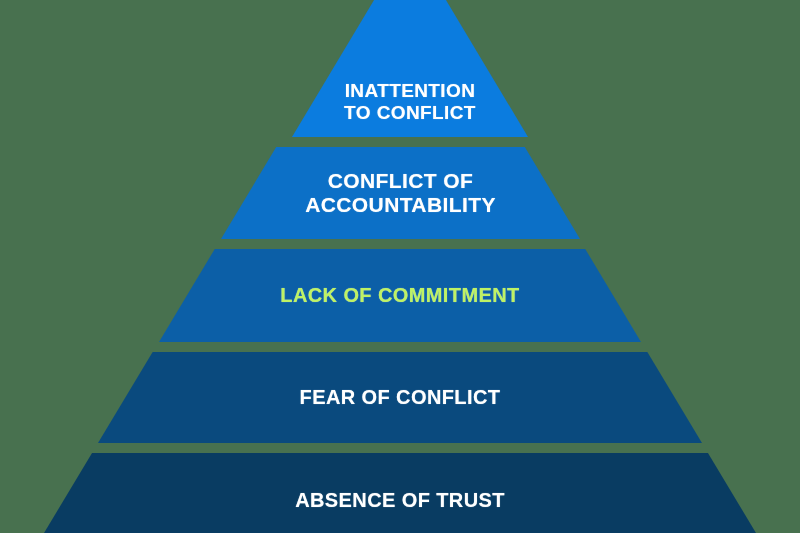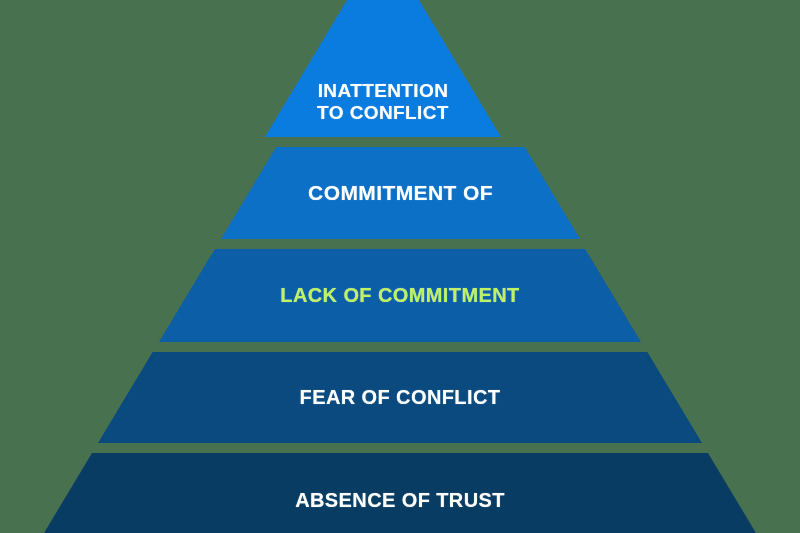--- a/index.html
+++ b/index.html
@@ -26,21 +26,21 @@
     font-weight: bold;
     text-align: center;
     letter-spacing: 0.4px;
     line-height: 23px;
     text-shadow: 0 0 1px rgba(255,255,255,0.55);
   }
   .band .label .line { display: block; }
 
   
   .b1 {
-    left: 265px; top: 0;   width: 236px; height: 137px;
+    left: 292px; top: 0;   width: 236px; height: 137px;
     clip-path: polygon(34.77% 0%, 65.23% 0%, 100% 100%, 0% 100%);
     justify-content: flex-end;
     padding-bottom: 13px;
     box-sizing: border-box;
   }
   .b1 .label { font-size: 19px; line-height: 22px; }
 
   .b2 {
     left: 221px; top: 147px; width: 359px; height: 92px;
     clip-path: polygon(15.38% 0%, 84.62% 0%, 100% 100%, 0% 100%);
@@ -74,21 +74,22 @@
 
   <div class="band b1" style="background: rgb(11, 124, 223);">
     <div class="label" style="color: rgb(255, 255, 255);">
       <span class="line">INATTENTION</span>
       <span class="line">TO CONFLICT</span>
     </div>
   </div>
 
   <div class="band b2" style="background: rgb(12, 112, 199);">
     <div class="label" style="color: rgb(255, 255, 255);">
-      <span class="line">COMMITMENT OF</span>
+      <span class="line">CONFLICT OF</span>
+      <span class="line">ACCOUNTABILITY</span>
     </div>
   </div>
 
   <div class="band b3" style="background: rgb(12, 95, 167);">
     <div class="label" style="color: #bef264;">
       <span class="line">LACK OF COMMITMENT</span>
     </div>
   </div>
 
   <div class="band b4" style="background: rgb(10, 74, 126);">

